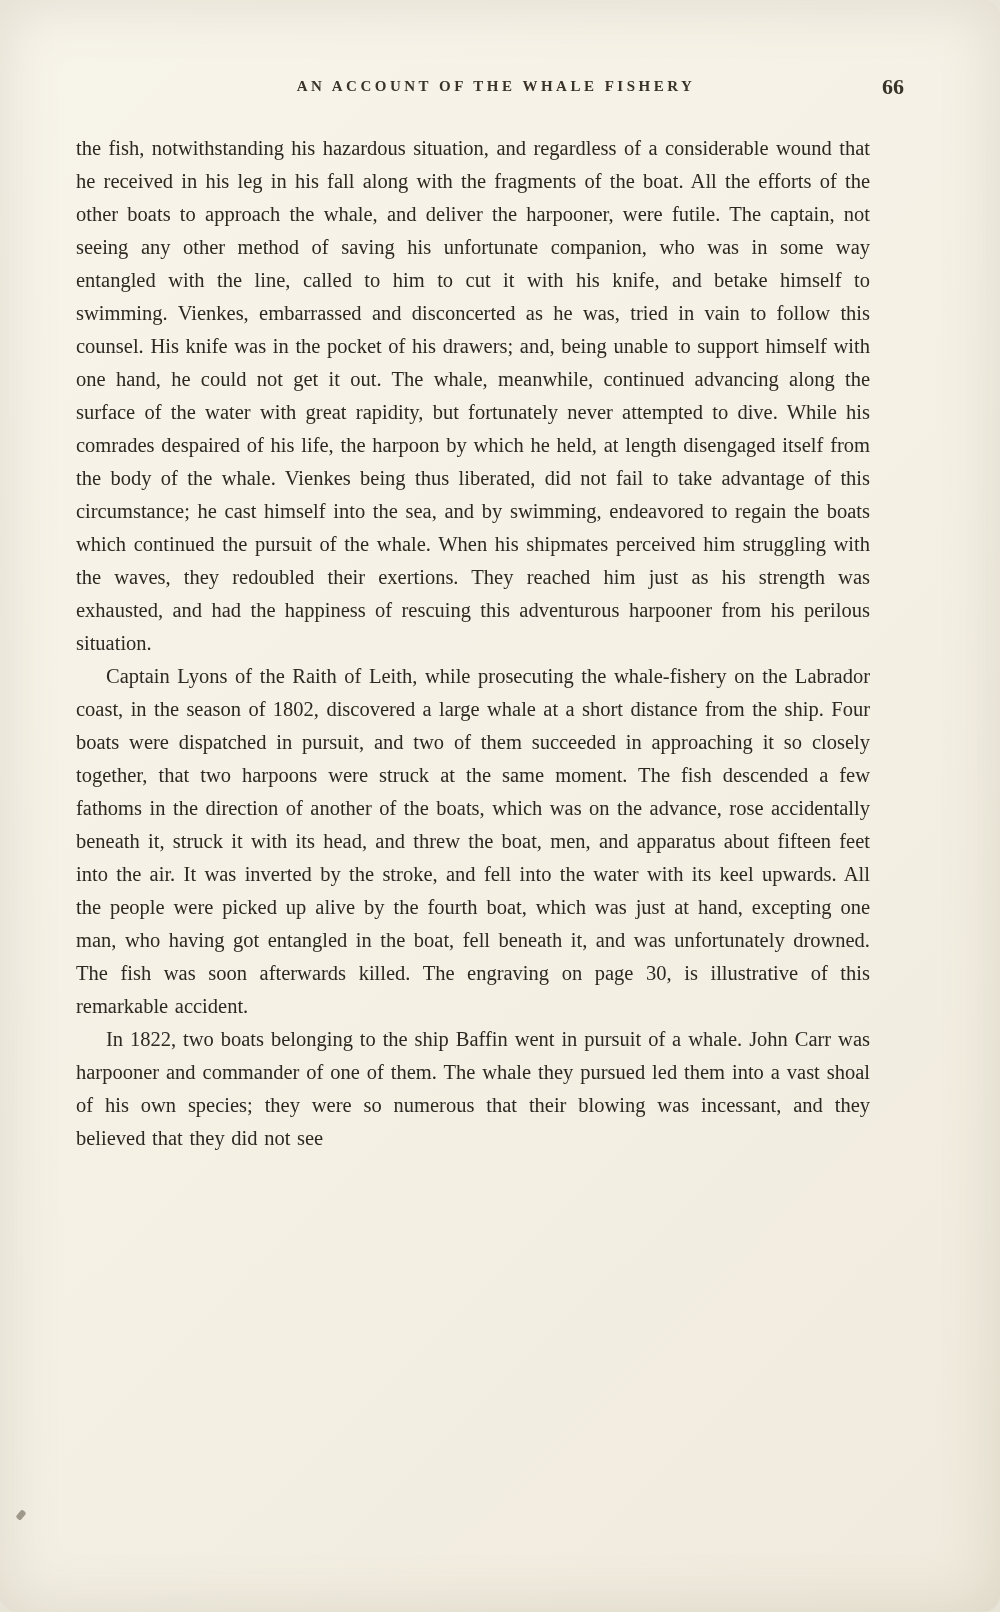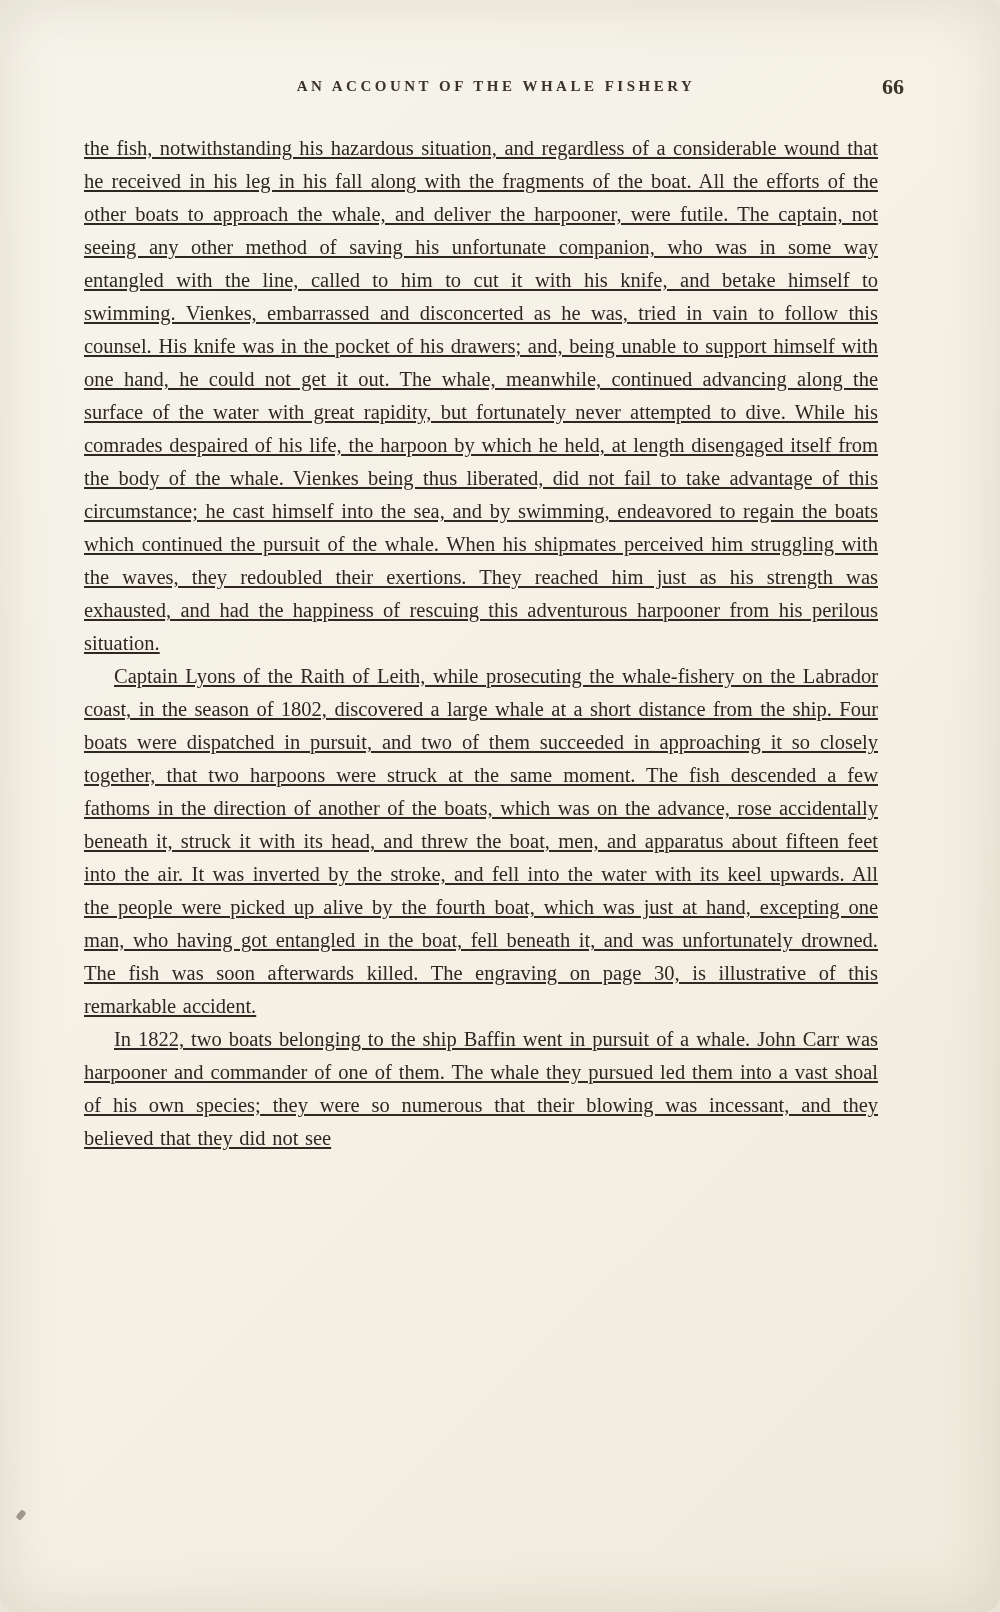--- a/index.html
+++ b/index.html
@@ -41,28 +41,27 @@
     position: absolute;
     right: 0;
     top: -4px;
     font-size: 22px;
     font-weight: bold;
     color: #39332a;
   }
   .body-text {
     position: absolute;
     top: 132px;
-    left: 84px;
+    left: 76px;
     width: 794px;
     font-size: 20.5px;
     line-height: 33px;
     text-align: justify;
     word-spacing: 1.5px;
     color: #2d2822;
-    text-decoration: underline;
   }
   .para {
     margin: 0;
   }
   .para.indent {
     text-indent: 30px;
   }
   .scan-speck {
     position: absolute;
     left: 18px;

